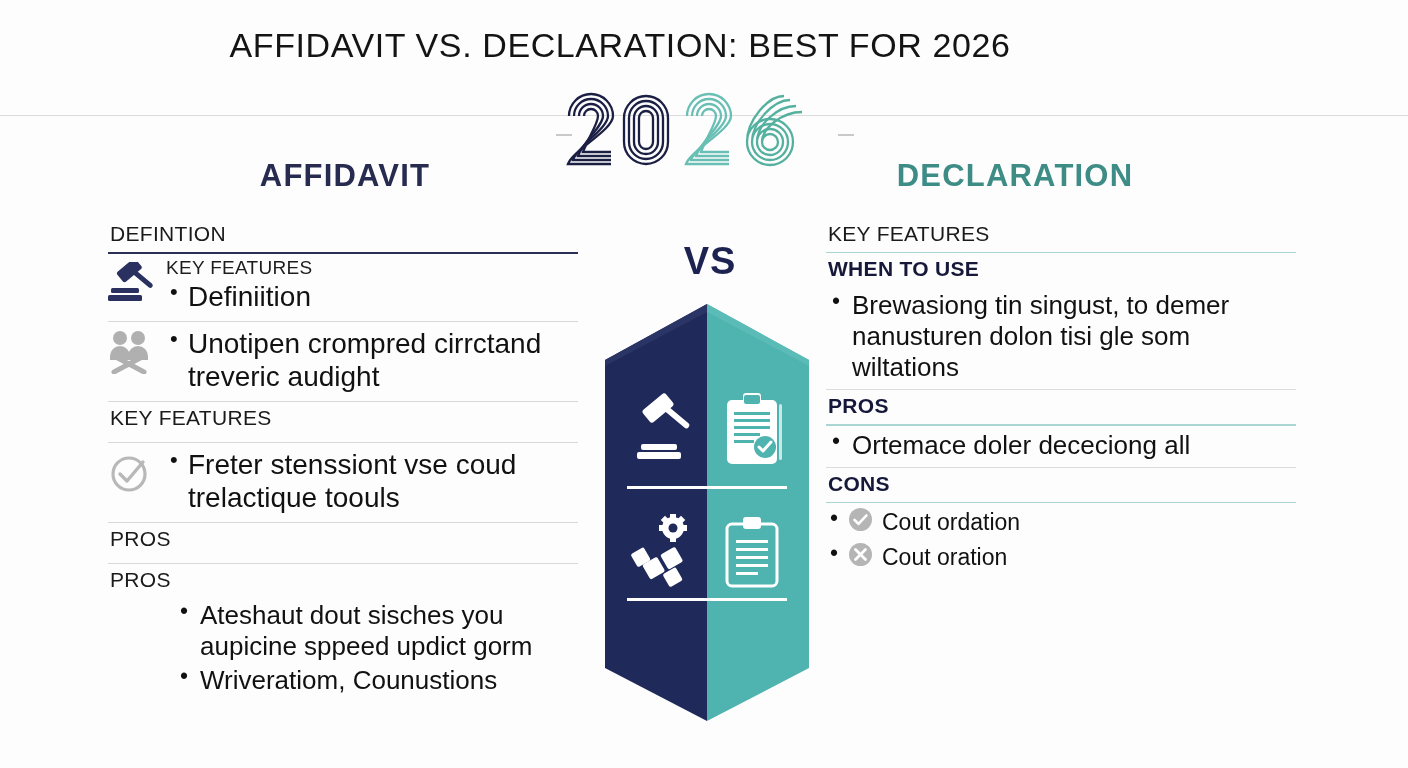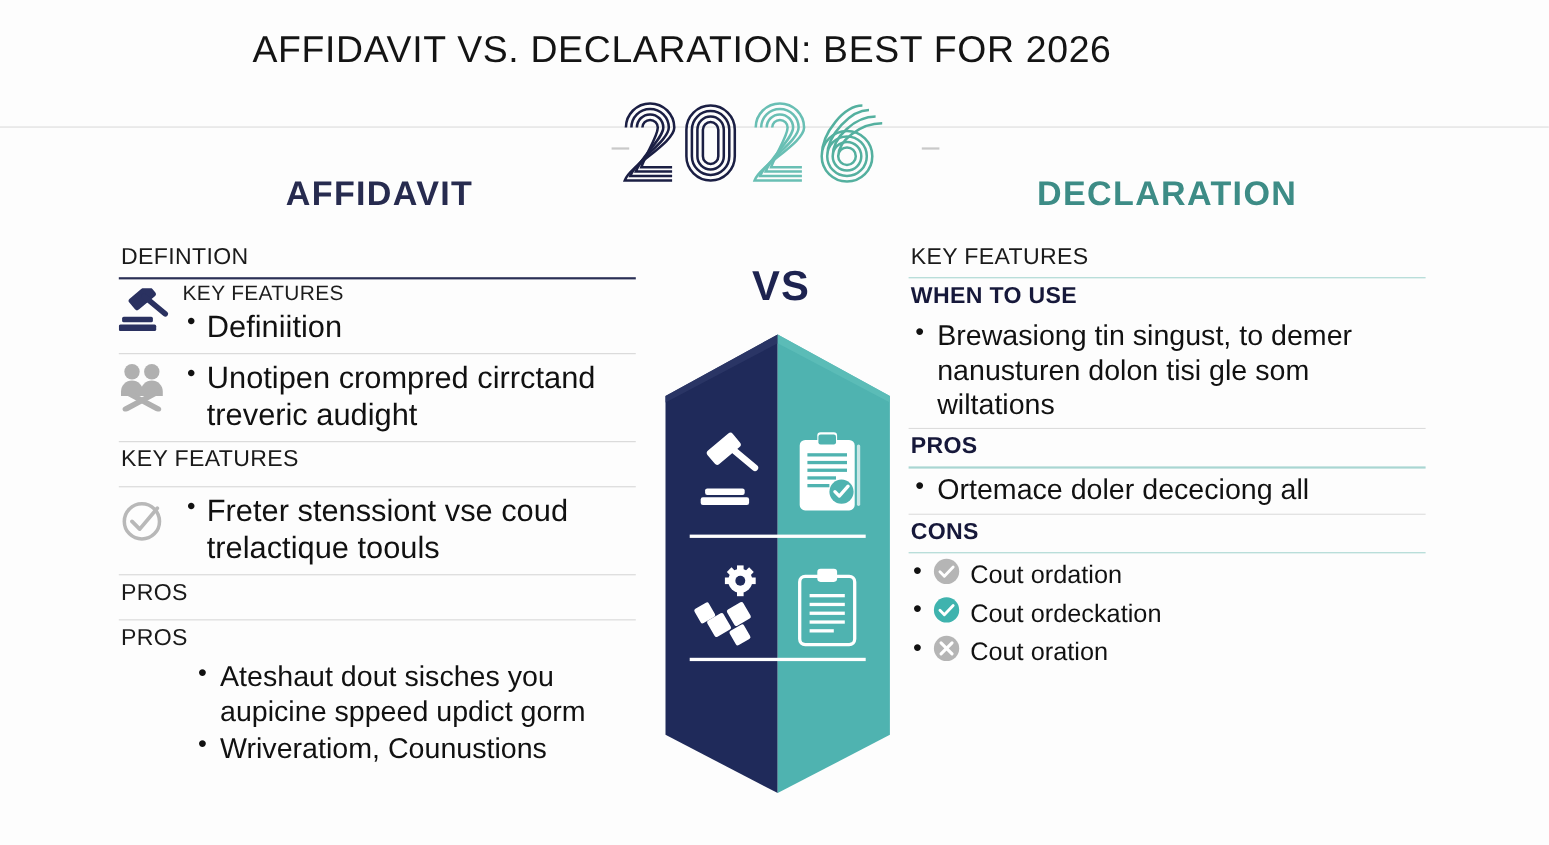--- a/index.html
+++ b/index.html
@@ -29,21 +29,21 @@
   }
 
   
   .col-head{
     position:absolute;
     font-size:31px;
     font-weight:bold;
     letter-spacing:1.2px;
   }
   .col-head.left{left:110px;width:470px;top:158px;text-align:center;color:#272b4f;}
-  .col-head.right{left:826px;width:470px;top:158px;text-align:center;color:#3d8c86;}
+  .col-head.right{left:780px;width:470px;top:158px;text-align:center;color:#3d8c86;}
 
   
   .column{position:absolute;width:470px;}
   .column.left{left:108px;top:222px;}
   .column.right{left:826px;top:222px;}
 
   .sec-head{
     font-size:21px;
     letter-spacing:.3px;
     color:#1a1a1a;
@@ -317,29 +317,20 @@
     <div class="cons-item">
       <span>
         <svg width="25" height="25" viewBox="0 0 25 25">
             <circle cx="12.5" cy="12.5" r="11.5" fill="#b5b5b5"></circle>
             <path d="M6.5,12.8 l4,4 l8,-8.4" stroke="#fff" stroke-width="2.6" fill="none" stroke-linecap="round" stroke-linejoin="round"></path>
           </svg>
       </span>
       <span>Cout ordation</span>
     </div>
 
-    <div class="cons-item">
-      <span>
-        <svg width="25" height="25" viewBox="0 0 25 25">
-            <circle cx="12.5" cy="12.5" r="11.5" fill="#3fb3ae"></circle>
-            <path d="M6.5,12.8 l4,4 l8,-8.4" stroke="#fff" stroke-width="2.6" fill="none" stroke-linecap="round" stroke-linejoin="round"></path>
-          </svg>
-      </span>
-      <span>Cout ordeckation</span>
-    </div>
 
 
     <div class="cons-item">
       <span>
         <svg width="25" height="25" viewBox="0 0 25 25">
             <circle cx="12.5" cy="12.5" r="11.5" fill="#b5b5b5"></circle>
             <g stroke="#fff" stroke-width="2.8" stroke-linecap="round">
               <line x1="7.5" y1="7.5" x2="17.5" y2="17.5"></line>
               <line x1="17.5" y1="7.5" x2="7.5" y2="17.5"></line>
             </g>

